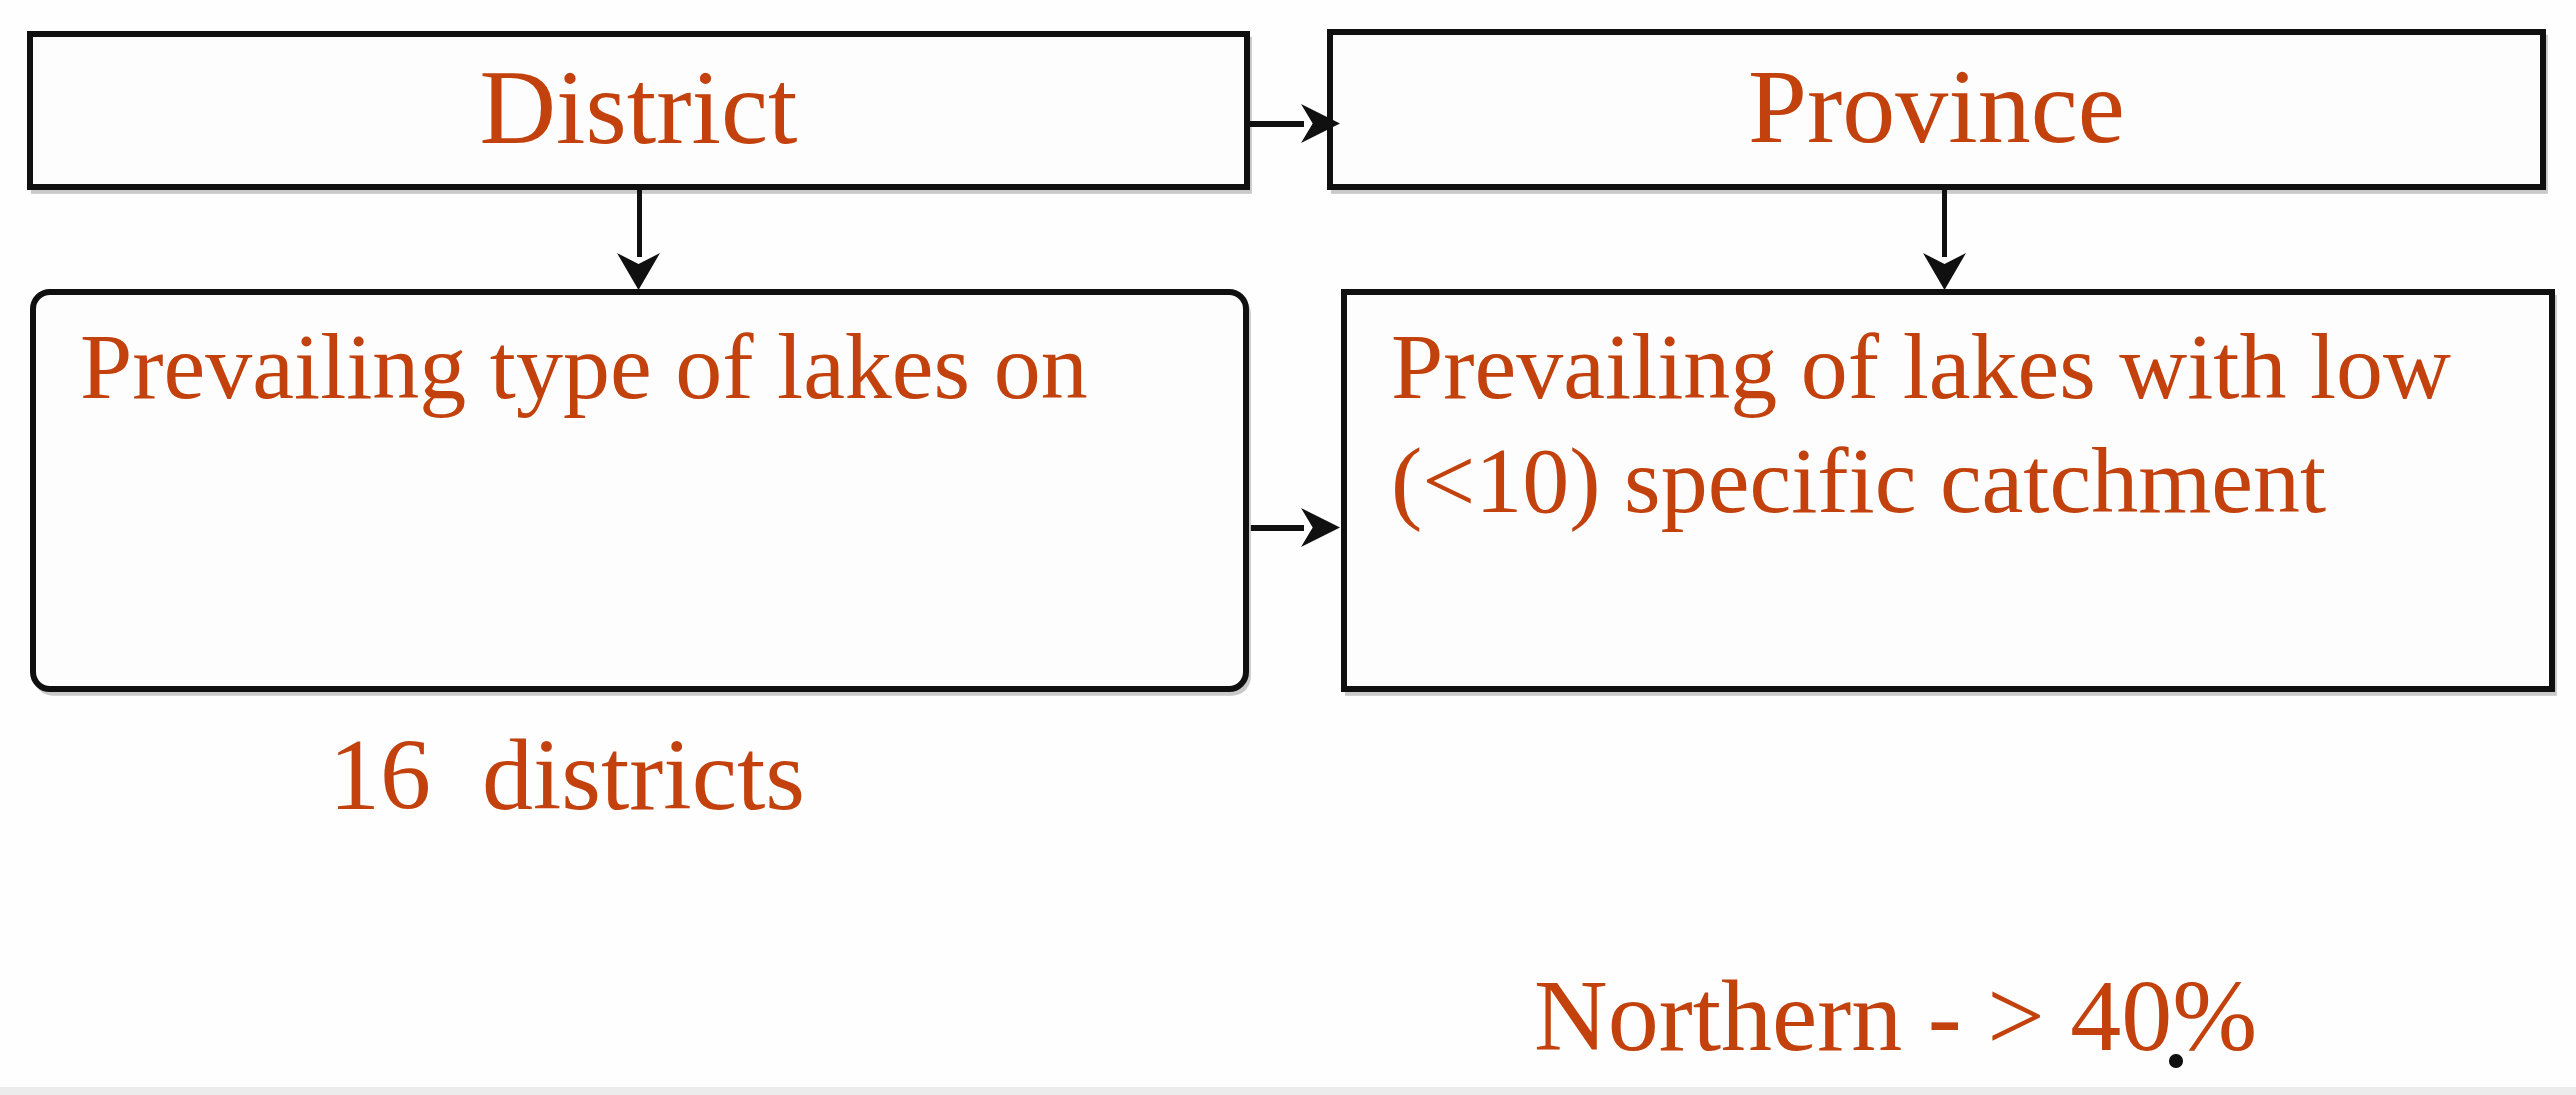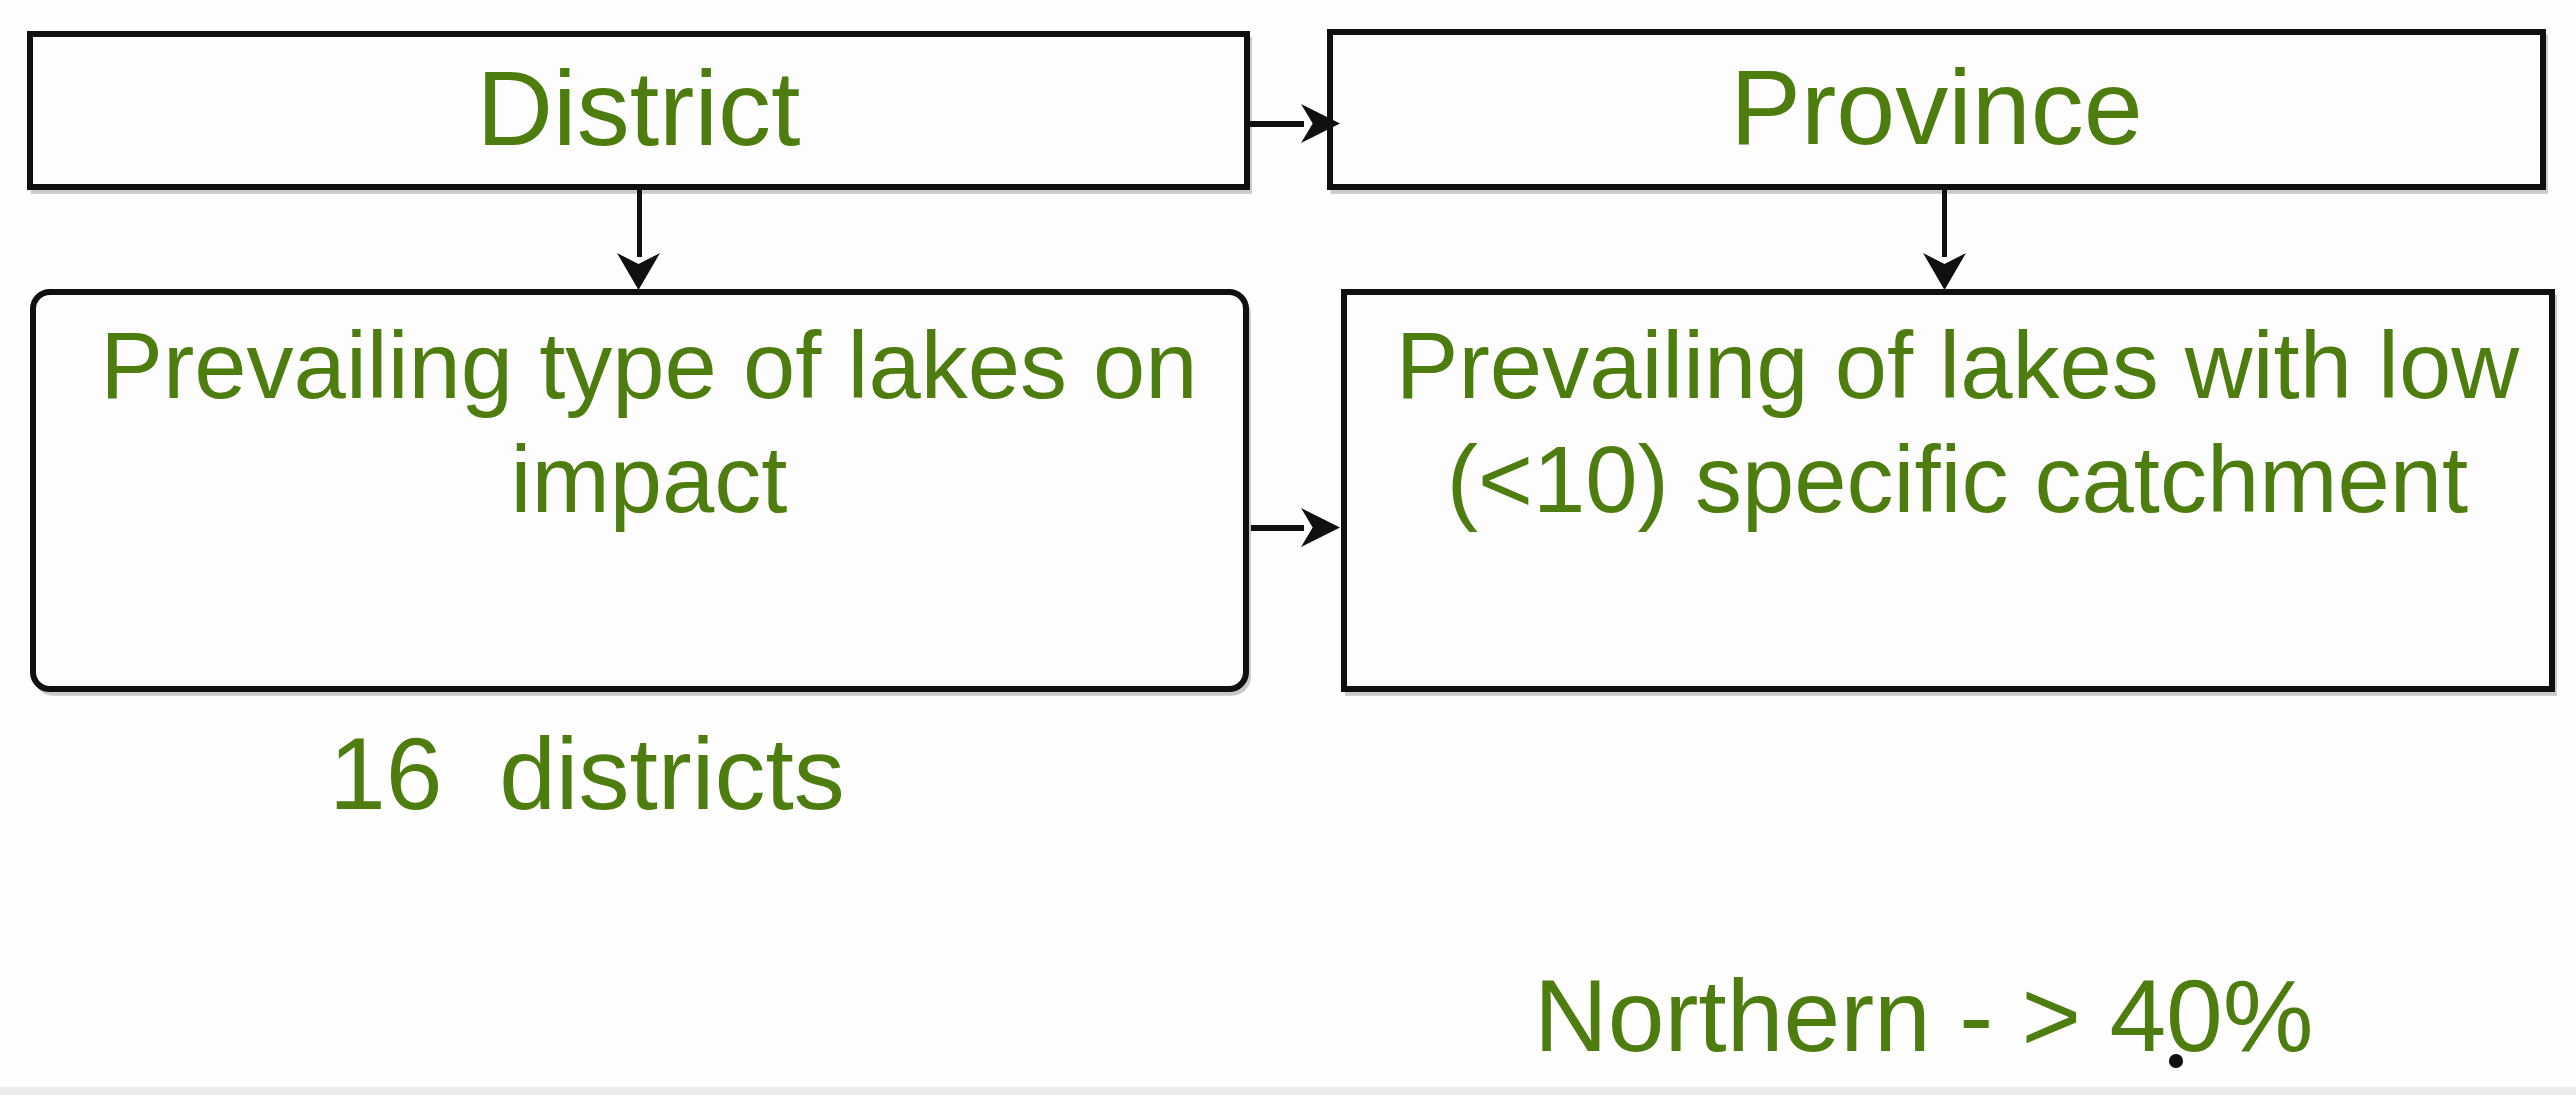--- a/index.html
+++ b/index.html
@@ -1,23 +1,22 @@
 <!DOCTYPE html>
 <html><head>
 <meta charset="utf-8">
 <style>
   html,body{margin:0;padding:0;background:#ffffff;}
   .canvas{
     position:relative;
     width:2576px;height:1095px;
     background:#fefefe;
-    font-family:Liberation Sans, sans-serif;
-    color:#4d7c0f;
+    font-family:Liberation Serif, serif;
+    color:#c2410c;
     overflow:hidden;
-    text-align:center;
   }
   .box{
     position:absolute;
     box-sizing:border-box;
     border:6.8px solid #101010;
     background:#fdfdfd;
     box-shadow:2.9px 4.8px 0 -1px #c9c9c9;
   }
   .box-district{left:27px;top:31px;width:1223px;height:159px;}
   .box-province{left:1327px;top:29px;width:1219px;height:161px;}
@@ -86,21 +85,20 @@
   </div>
 
   <div>
     <div class="cline" style="left:1247px;top:525px;width:57px;height:5.8px;"></div>
     <div class="head head-right" style="left:1301px;top:508px;width:39px;height:39px;"></div>
   </div>
 
   <div class="box box-prevailing">
     <div class="box-text">
       <div>Prevailing type of lakes on</div>
-      <div>impact</div>
     </div>
   </div>
 
   <div class="box box-percentage">
     <div class="box-text">
       <div>Prevailing of lakes with low</div>
       <div>(&lt;10) specific catchment</div>
     </div>
   </div>
 

